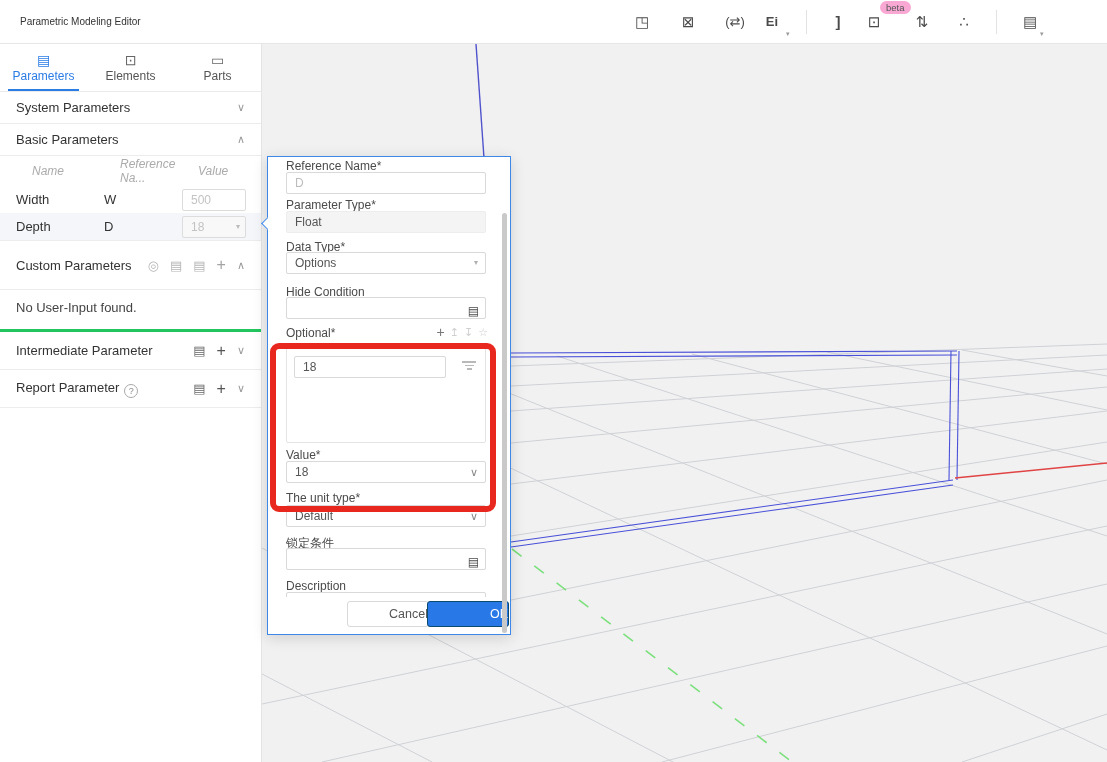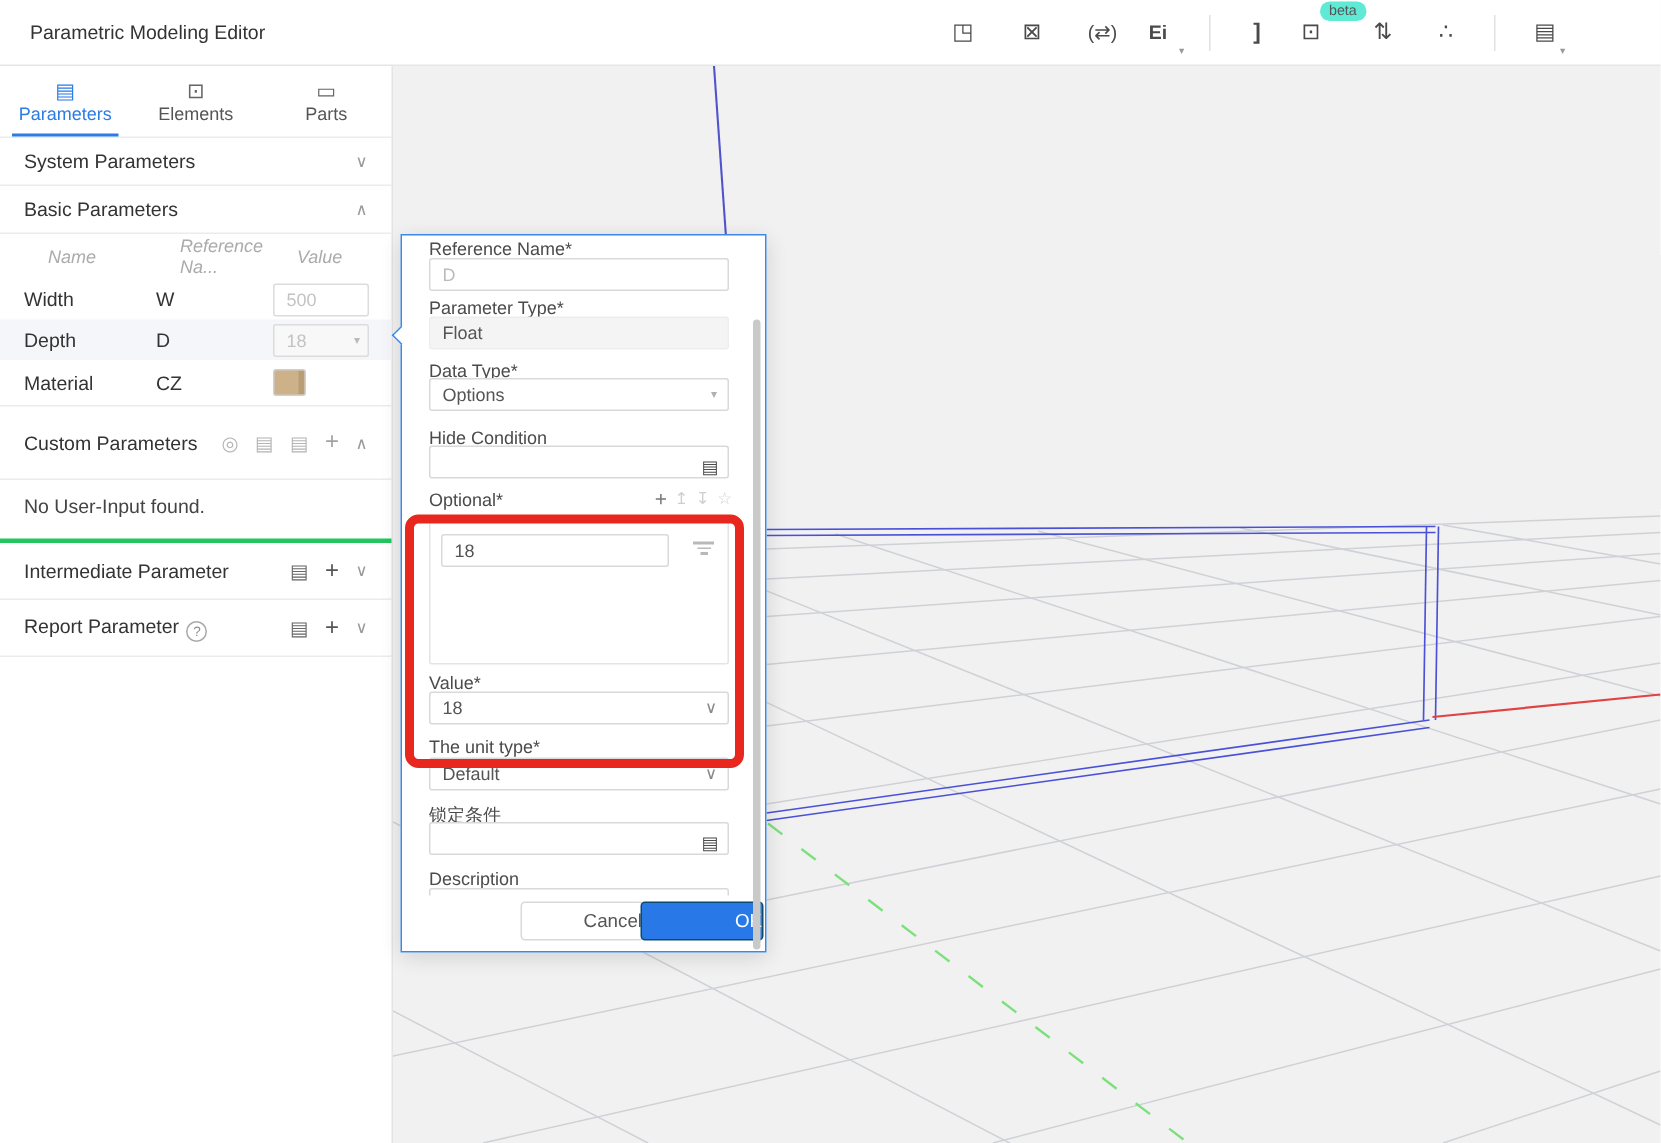--- a/index.html
+++ b/index.html
@@ -3,25 +3,25 @@
 <meta charset="utf-8">
 <style>
   * { margin:0; padding:0; box-sizing:border-box; }
   html,body { width:1107px; height:762px; overflow:hidden; background:#fff;
     font-family:"Liberation Sans", sans-serif; }
 
   
   .topbar { position:absolute; left:0; top:0; width:1107px; height:44px;
     background:#fff; border-bottom:1px solid #e6e6e6; z-index:6; }
   .app-title { position:absolute; left:20px; top:0; line-height:44px;
-    font-size:13px; color:#333; }
+    font-size:10px; color:#333; }
   .tb-icon { position:absolute; top:12px; height:20px; line-height:20px;
     font-size:15px; color:#4a4a4a; cursor:pointer; text-align:center; }
   .tb-div { position:absolute; top:10px; width:1px; height:24px; background:#e2e2e2; }
-  .beta-badge { position:absolute; left:880px; top:1px; background:#5eead4;
+  .beta-badge { position:absolute; left:880px; top:1px; background:#f9a8d4;
     color:#555; font-size:9.5px; line-height:13px; padding:0 6px;
     border-radius:7px; }
   .tb-caret { position:absolute; top:30px; font-size:7px; color:#9a9a9a; }
 
   
   .sidebar { position:absolute; left:0; top:44px; width:262px; height:718px;
     background:#fff; border-right:1px solid #e4e4e4; z-index:4; }
   .tabs { display:flex; height:48px; border-bottom:1px solid #ebebeb; }
   .tab { flex:1; display:flex; flex-direction:column; align-items:center;
     justify-content:center; gap:1px; cursor:pointer; position:relative; }
@@ -206,25 +206,20 @@
   <div class="p-row">
     <span class="cell col-name">Width</span>
     <span class="cell col-ref">W</span>
     <span class="vbox">500</span>
   </div>
   <div class="p-row hl">
     <span class="cell col-name">Depth</span>
     <span class="cell col-ref">D</span>
     <span class="vbox sel"><span>18</span><span class="dd">▾</span></span>
   </div>
-  <div class="p-row" style="height:30px;">
-    <span class="cell col-name">Material</span>
-    <span class="cell col-ref">CZ</span>
-    <span class="swatch"></span>
-  </div>
 
   <div class="sec-row" style="height:50px;border-top:1px solid #ececec;">
     <span class="sec-title">Custom Parameters</span>
     <span class="icon-grp">
       <span class="g-ic">◎</span>
       <span class="g-ic">▤</span>
       <span class="g-ic">▤</span>
       <span class="g-plus">+</span>
       <span class="chev">∧</span>
     </span>

